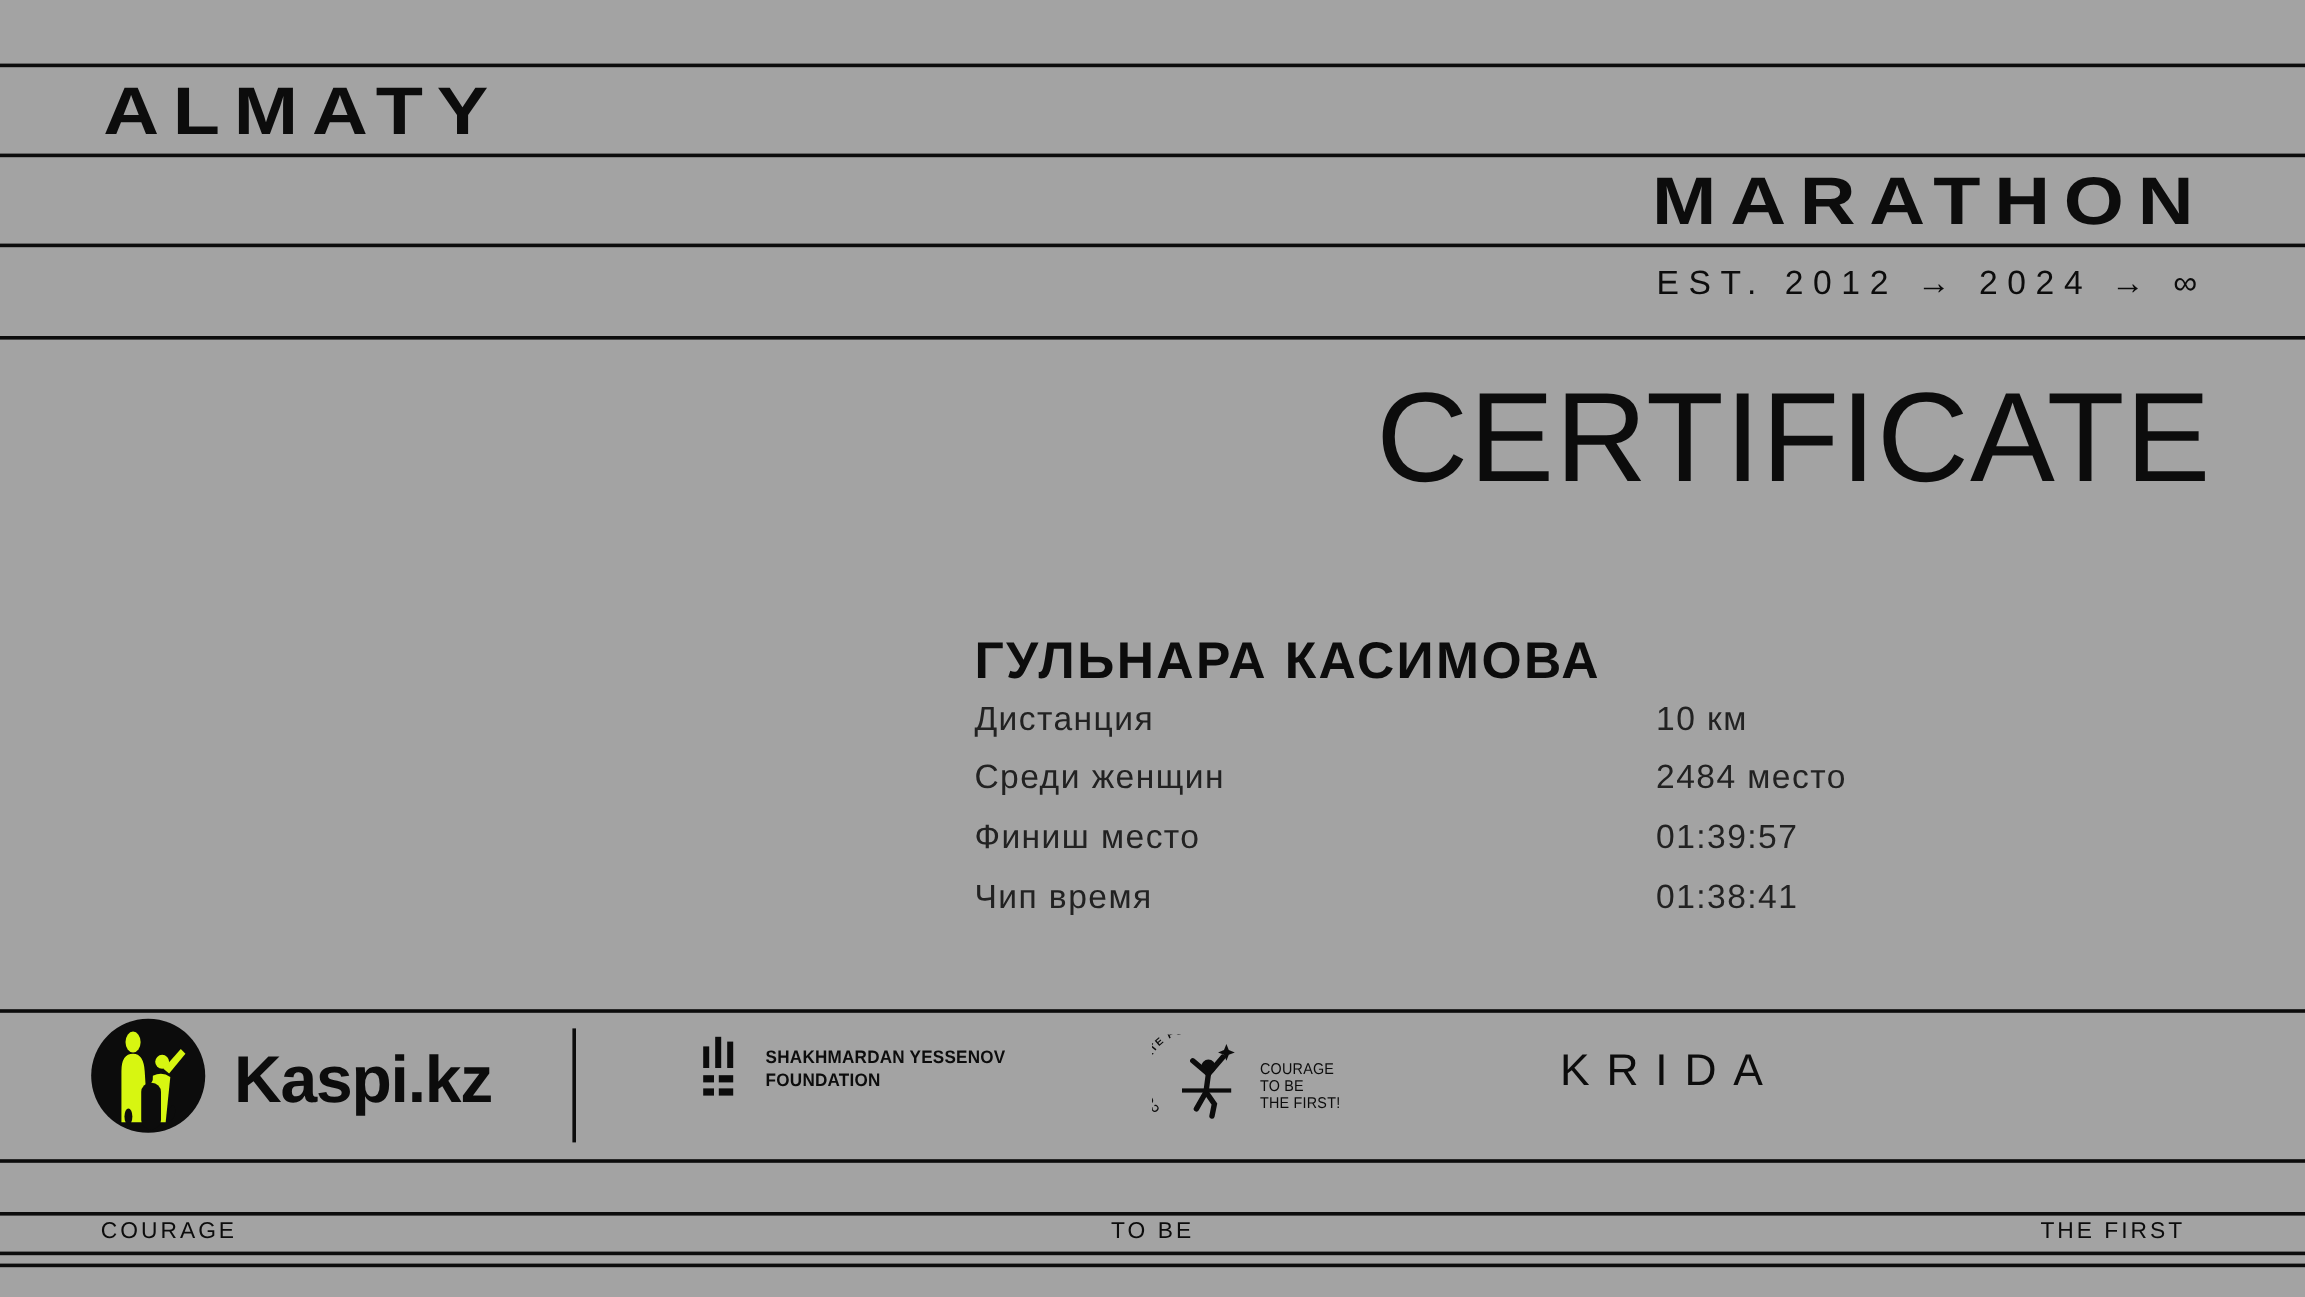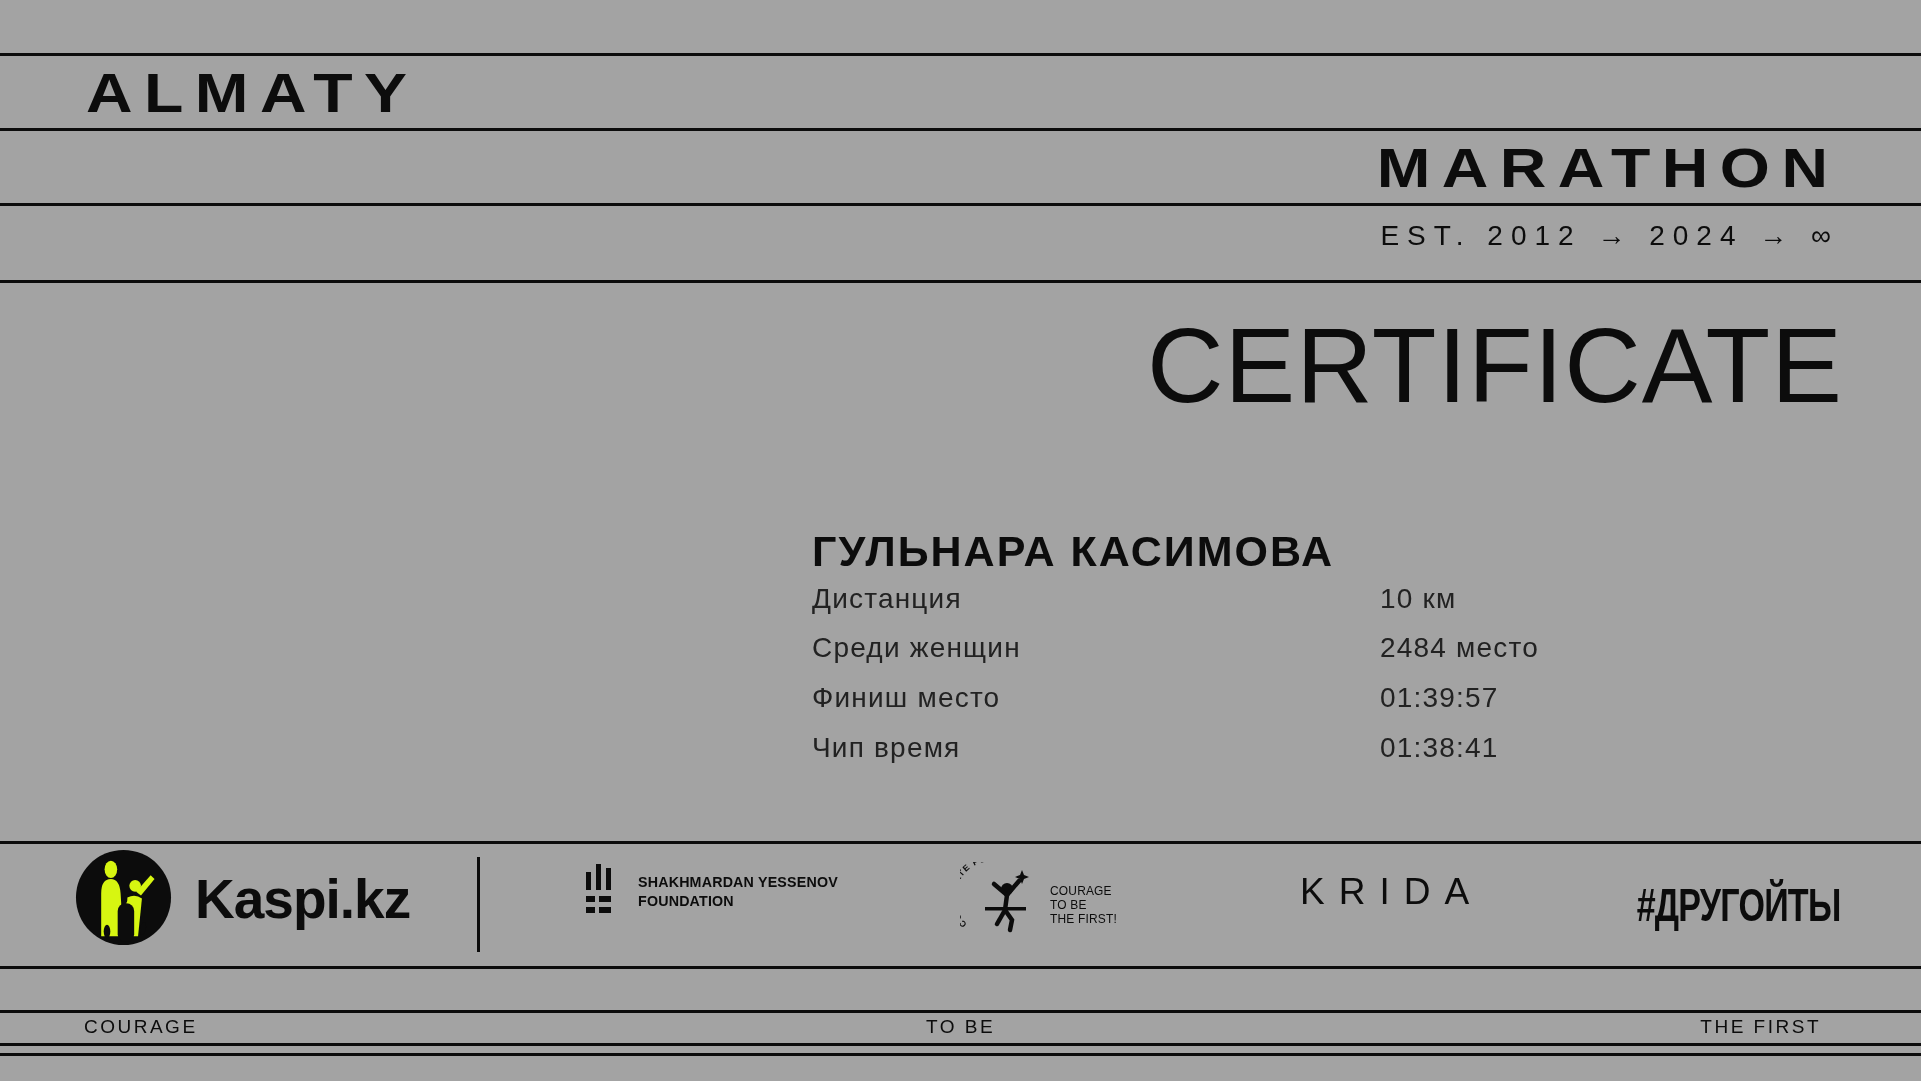--- a/index.html
+++ b/index.html
@@ -188,23 +188,20 @@
         <div>COURAGE</div>
         <div>TO BE</div>
         <div>THE FIRST!</div>
       </span>
     </div>
 
     <div class="sponsor krida">
       <span class="krida-word">KRIDA</span>
     </div>
 
-    <div class="sponsor hashtag">
-      <span class="hashtag-word">#ДРУГОЙТЫ</span>
-    </div>
 
   </div>
 
   <div class="bottom-labels">
     <span class="bottom-label bl-left">COURAGE</span>
     <span class="bottom-label bl-center">TO BE</span>
     <span class="bottom-label bl-right">THE FIRST</span>
   </div>
 
 </div>

